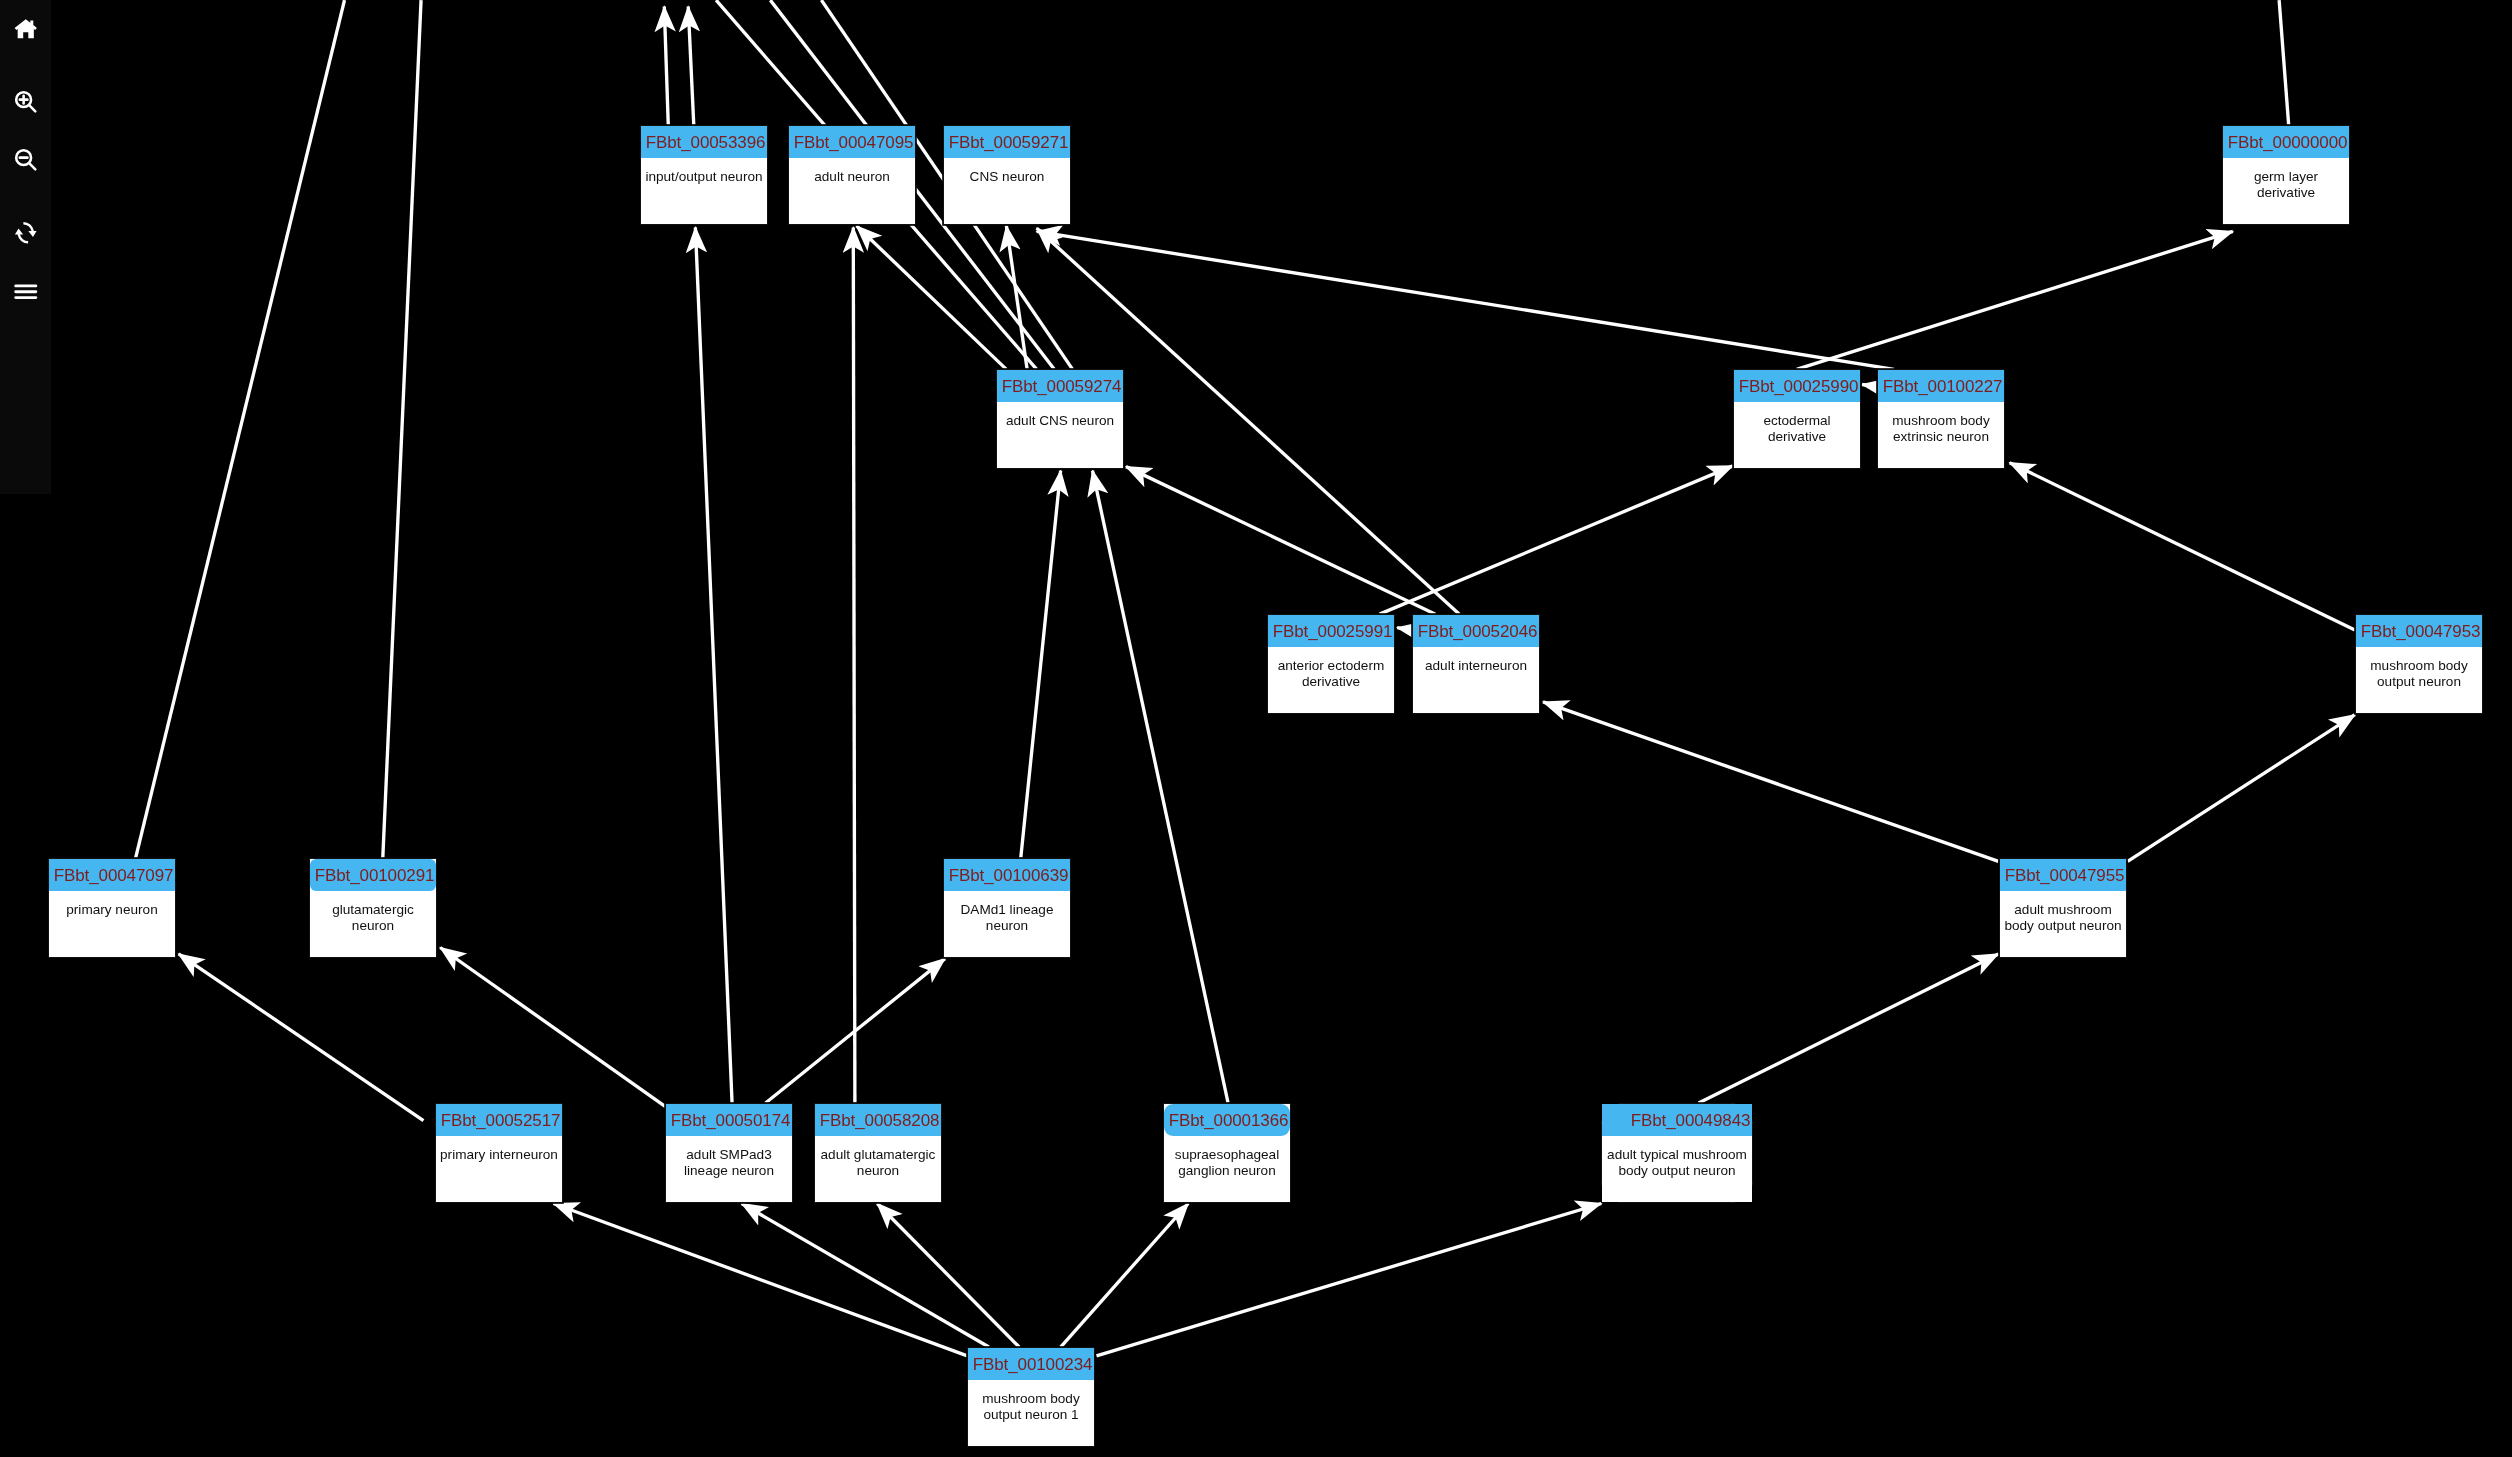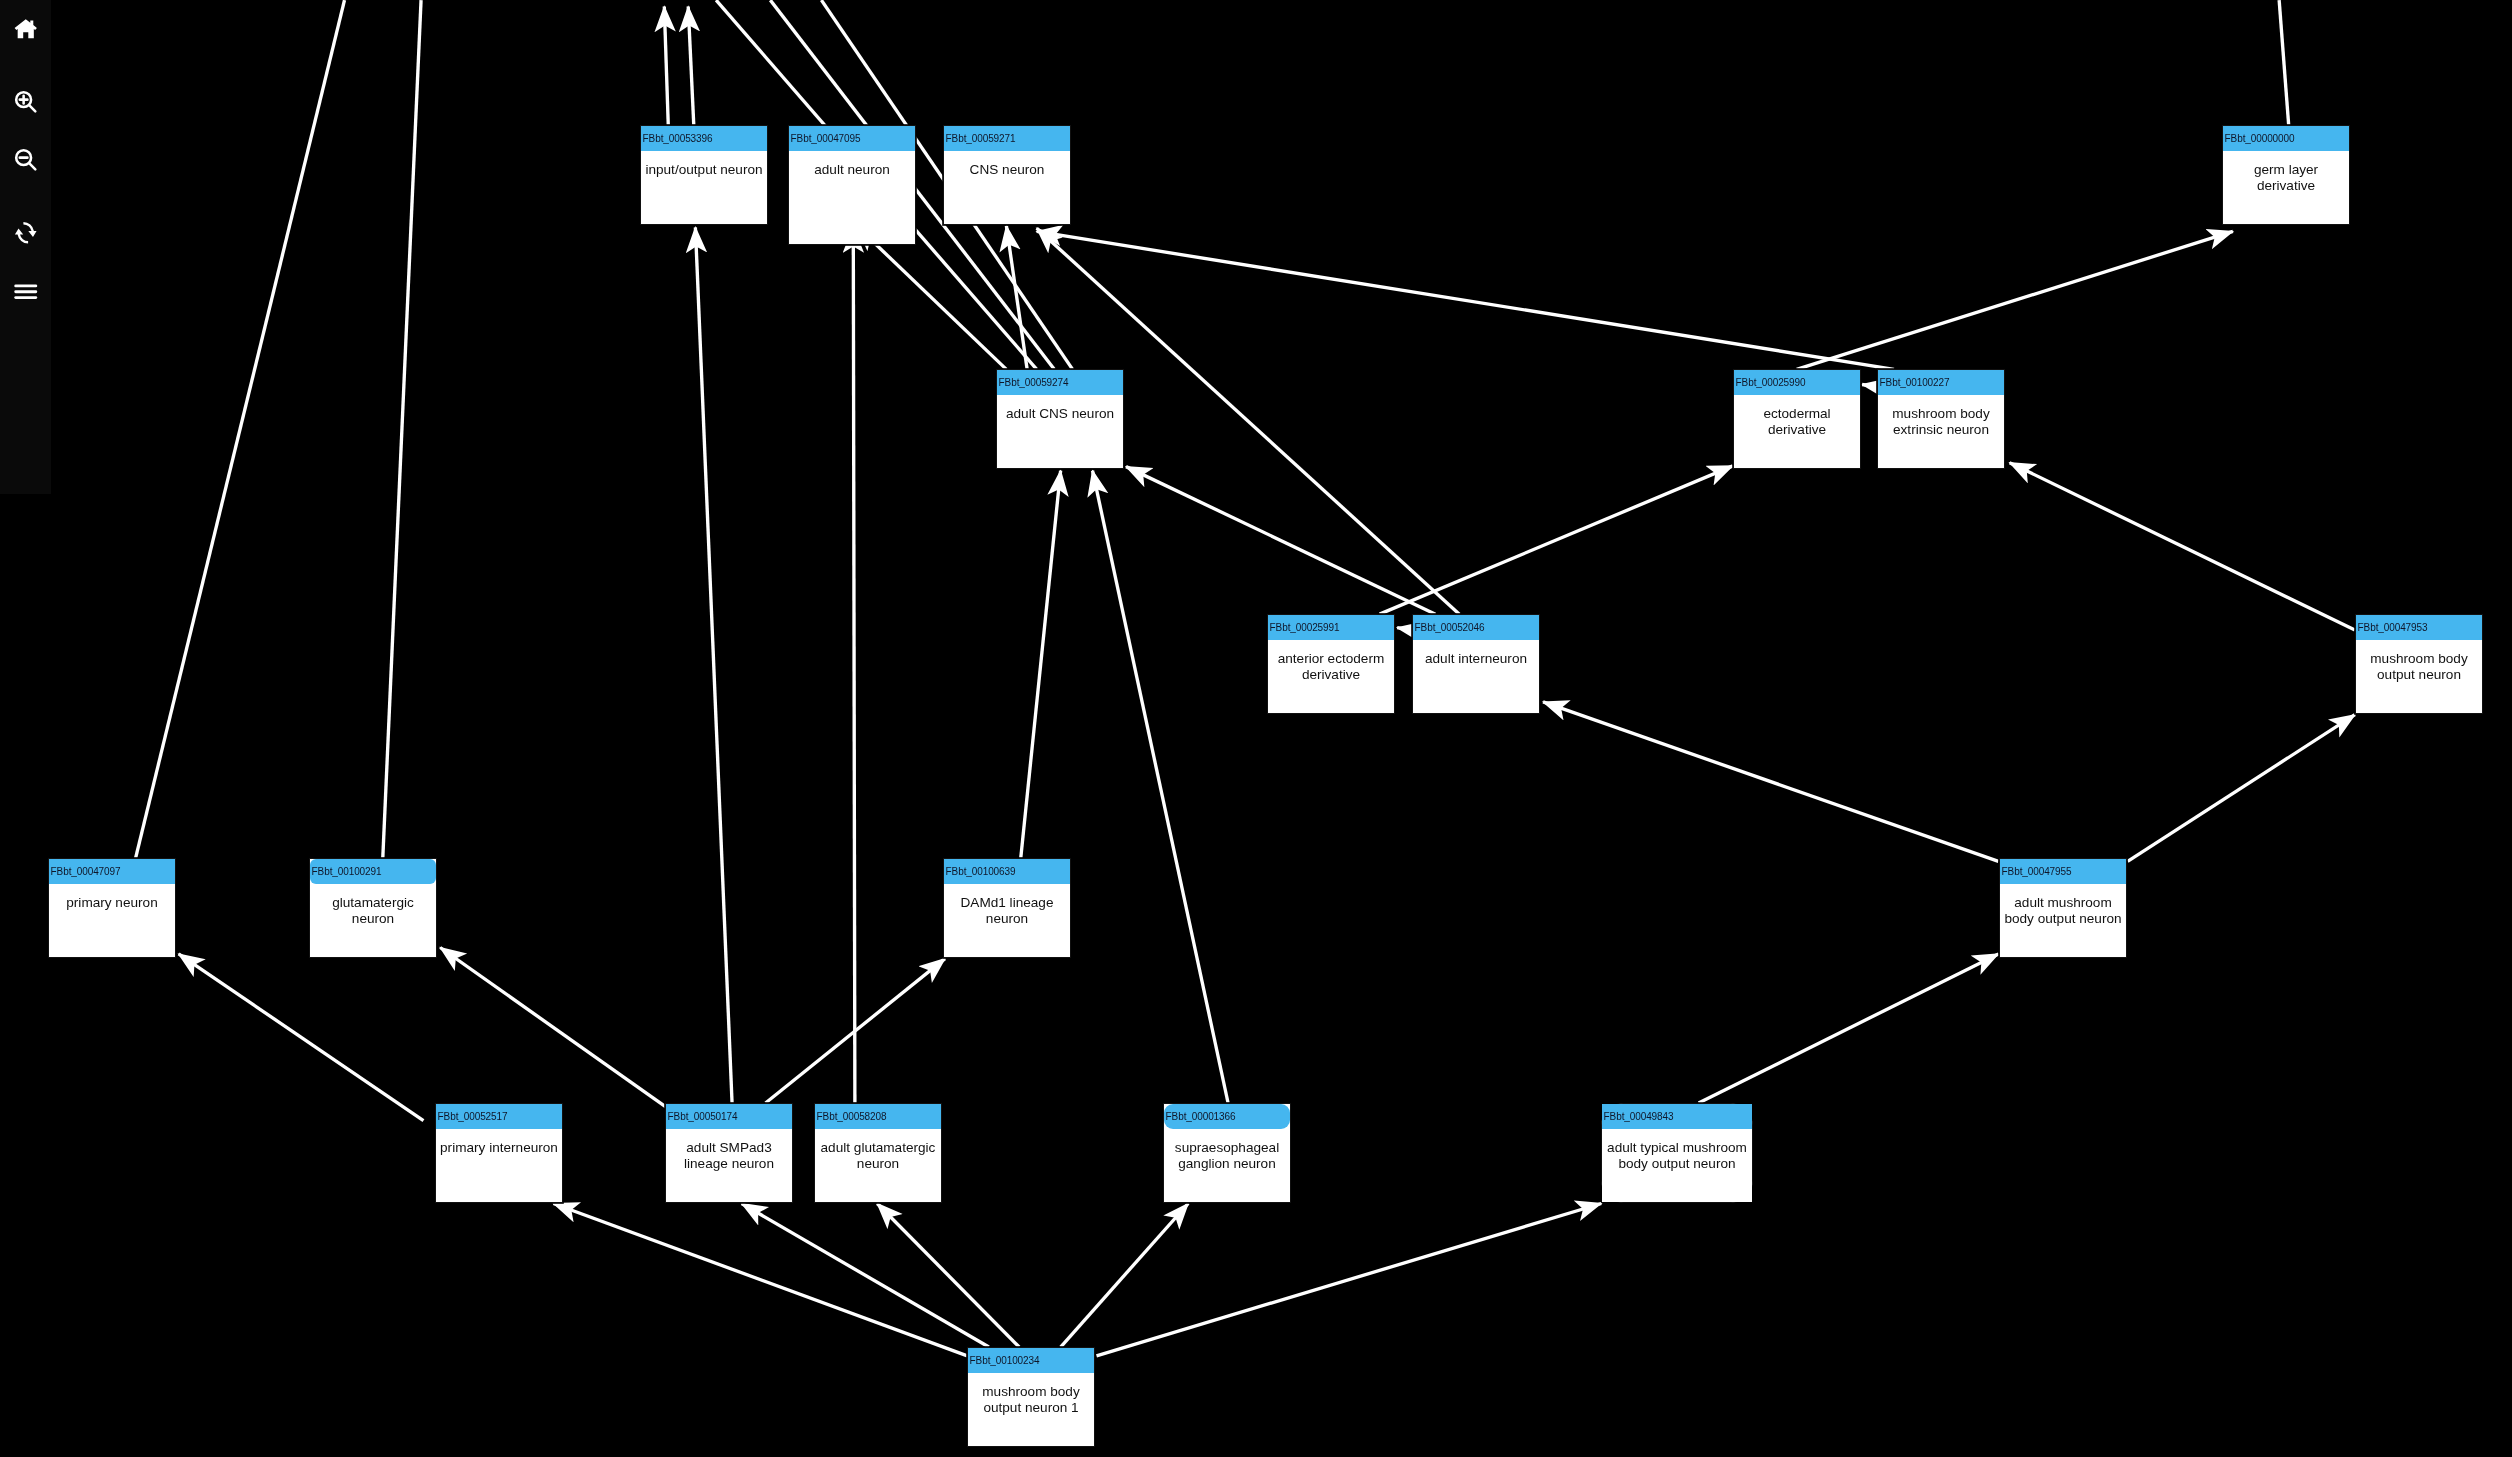--- a/index.html
+++ b/index.html
@@ -73,24 +73,24 @@
     background: #ffffff;
     border: 1.6px solid #111111;
     box-sizing: border-box;
     display: flex;
     flex-direction: column;
     cursor: pointer;
     box-shadow: 0 0 0 0.8px #000;
   }
   .gnode-header {
     background: #45b6ef;
-    color: #0f172a;
-    font-size: 10px;
+    color: #7f1d1d;
+    font-size: 17px;
     line-height: 1;
-    text-align: left;
+    text-align: right;
     padding: 8px 1.6px 7.2px 1.6px;
     white-space: nowrap;
     overflow: hidden;
     letter-spacing: -0.1px;
   }
   .gnode-body {
     flex: 1;
     background: #ffffff;
     color: #111111;
     font-size: 13.6px;
@@ -149,21 +149,21 @@
           <line x1="1330" y1="1689" x2="1490" y2="1509" stroke="#ffffff" stroke-width="4.2" marker-end="url(#arrowhead)"></line>
           <line x1="1375" y1="1700" x2="2008" y2="1509" stroke="#ffffff" stroke-width="4.2" marker-end="url(#arrowhead)"></line>
         </g>
     </svg>
 
     <div id="node-layer">
         <div class="gnode" style="left: 640px; top: 125px; width: 128px; height: 100px;">
           <div class="gnode-header" style="background: rgb(69, 182, 239);">FBbt_00053396</div>
           <div class="gnode-body">input/output neuron</div>
         </div>
-        <div class="gnode" style="left: 788px; top: 125px; width: 128px; height: 120px;">
+        <div class="gnode" style="left: 788px; top: 125px; width: 128px; height: 100px;">
           <div class="gnode-header" style="background: rgb(69, 182, 239);">FBbt_00047095</div>
           <div class="gnode-body">adult neuron</div>
         </div>
         <div class="gnode" style="left: 943px; top: 125px; width: 128px; height: 100px;">
           <div class="gnode-header" style="background: rgb(69, 182, 239);">FBbt_00059271</div>
           <div class="gnode-body">CNS neuron</div>
         </div>
         <div class="gnode" style="left: 2222px; top: 125px; width: 128px; height: 100px;">
           <div class="gnode-header" style="background: rgb(69, 182, 239);">FBbt_00000000</div>
           <div class="gnode-body">germ layer derivative</div>

